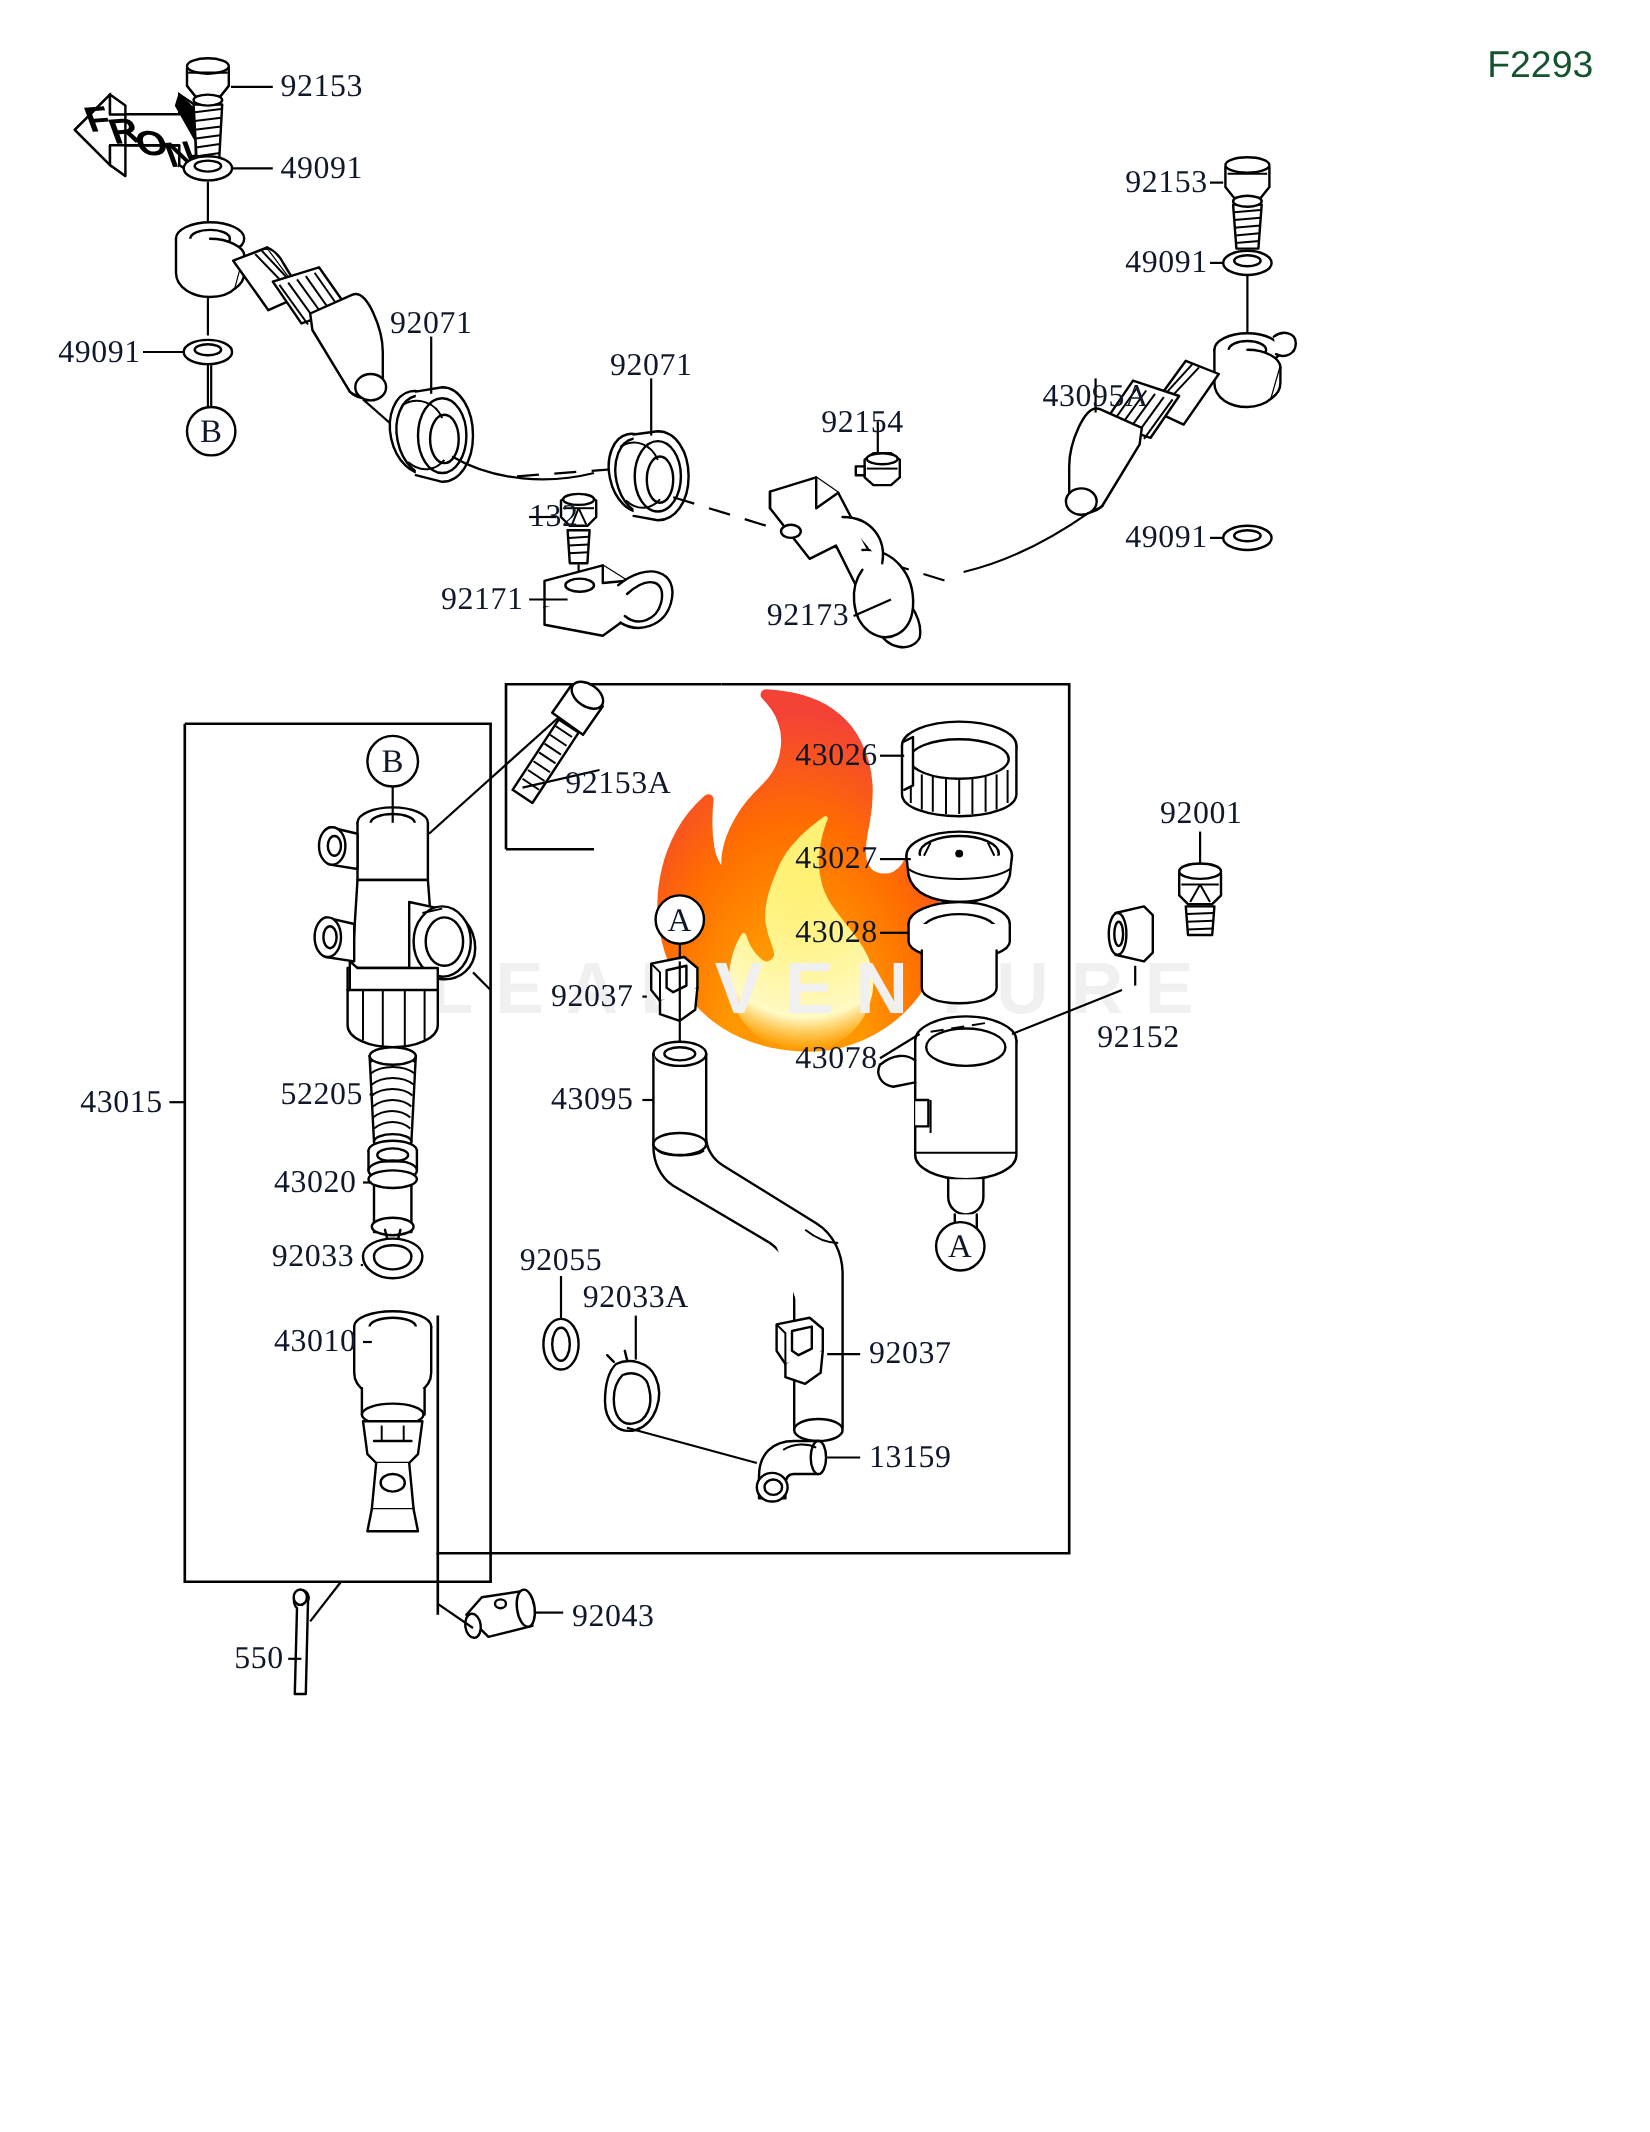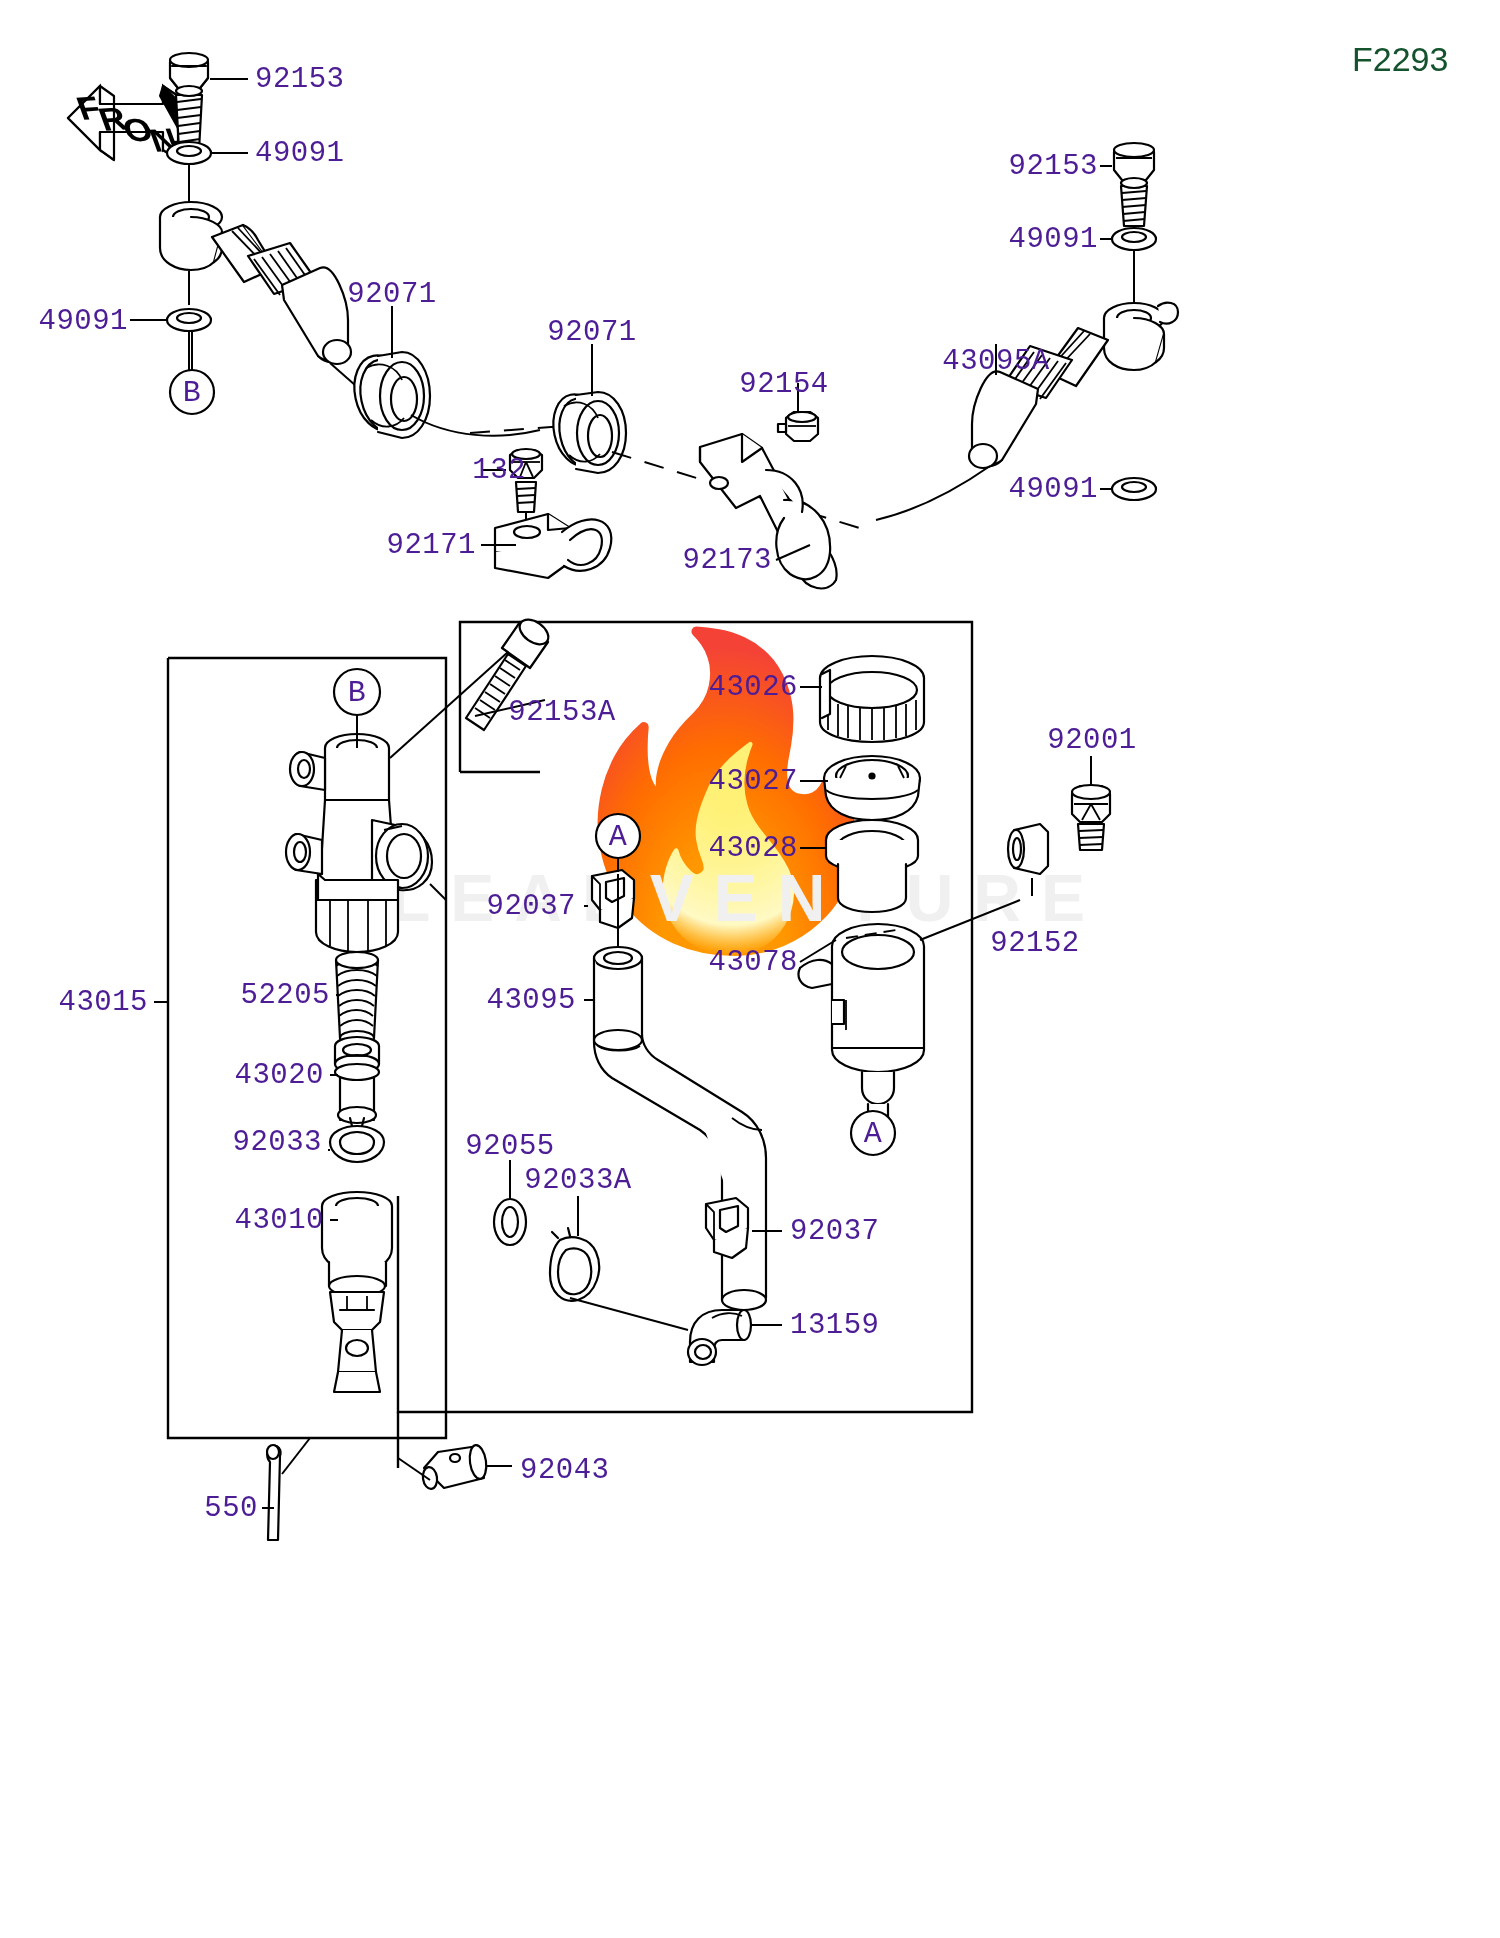--- a/index.html
+++ b/index.html
@@ -1,18 +1,18 @@
 <!DOCTYPE html>
 <html><head>
 <meta charset="utf-8">
 <style>
   html,body{margin:0;padding:0;background:#fff;}
   body{font-family:"Liberation Sans", sans-serif;}
   #page{position:relative;width:1500px;height:1938px;background:#fff;overflow:hidden;}
-  .lbl{position:absolute;font-family:Liberation Mono, monospace;font-size:29px;color:#4c1d95;white-space:nowrap;letter-spacing:.5px;}
+  .lbl{position:absolute;font-family:Liberation Serif, serif;font-size:29px;color:#0f172a;white-space:nowrap;letter-spacing:.5px;}
   .lbl.r{transform:translate(-100%,-50%);}
   .lbl.l{transform:translate(0,-50%);}
   .lbl.c{transform:translate(-50%,-50%);}
   .diagcode{position:absolute;font-size:34px;color:#14532d;}
   .footer{position:absolute;left:0;width:100%;text-align:center;font-size:26px;color:#111;}
   svg.art{position:absolute;left:0;top:0;width:1500px;height:1938px;pointer-events:none;}
   .wm{position:absolute;color:#f0f0f0;font-size:66px;letter-spacing:20px;font-weight:bold;user-select:none;}
   .wmflame{position:absolute;color:#f2f2f2;font-size:300px;line-height:1;user-select:none;}
 </style>
 </head>

